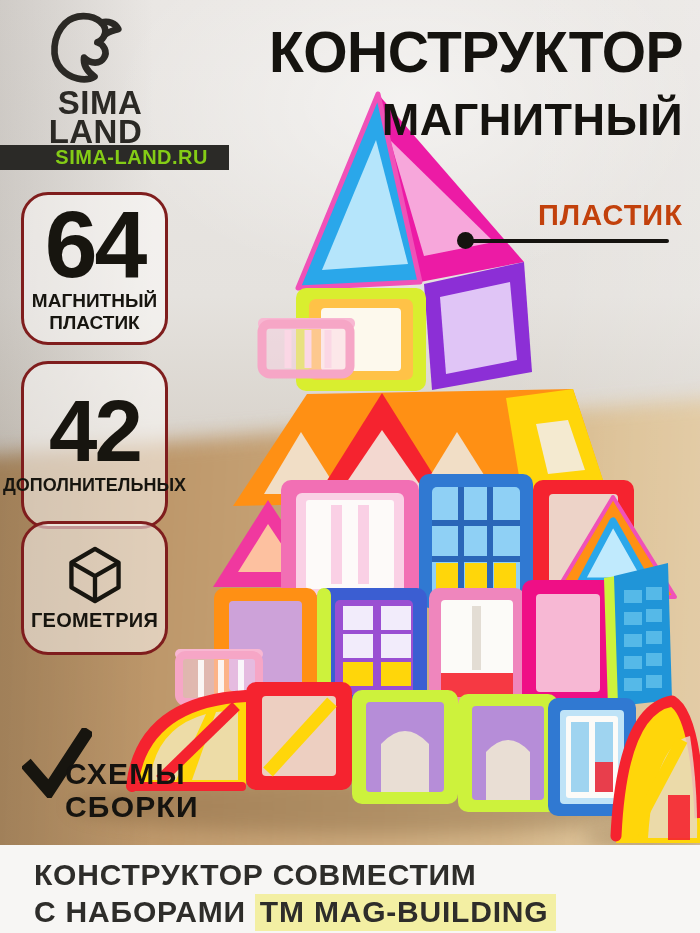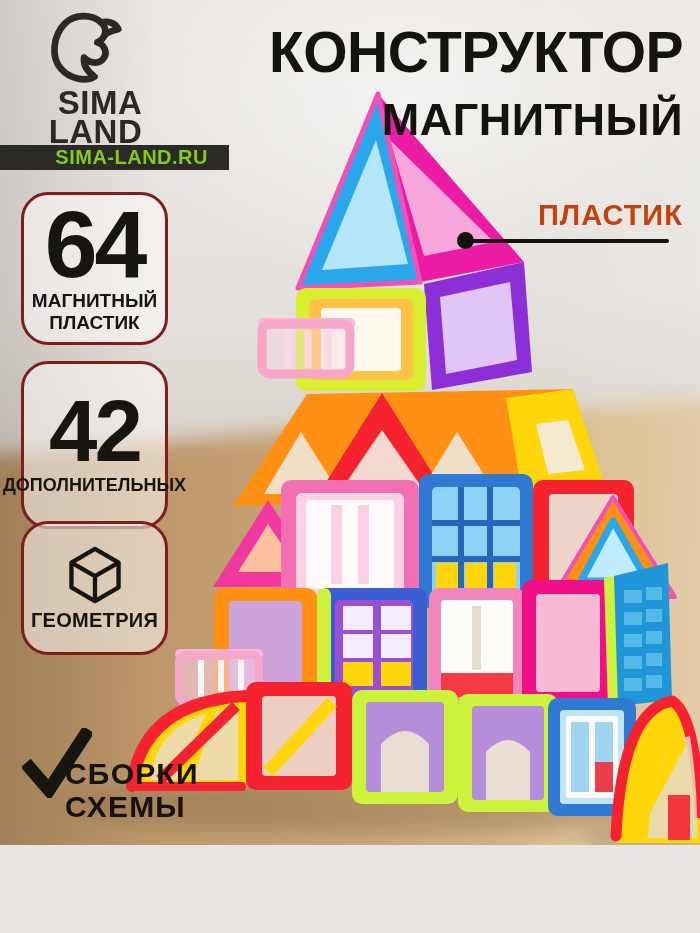--- a/index.html
+++ b/index.html
@@ -274,19 +274,25 @@
       </g>
     </svg>
     <div class="badge-label">ГЕОМЕТРИЯ</div>
   </div>
 
   <div class="feature">
     <svg class="check-svg" width="70" height="70" viewBox="0 0 70 70">
       <path d="M8 40 L27 62 L63 7" fill="none" stroke="#17150f" stroke-width="13" stroke-linecap="square"></path>
     </svg>
     <div class="feature-text">
+      <div>СХЕМЫ</div>
       <div>СБОРКИ</div>
-      <div>СХЕМЫ</div>
-    </div>
-  </div>
-
+    </div>
+  </div>
+
+  <div class="footer">
+    <div class="footer-line">КОНСТРУКТОР СОВМЕСТИМ</div>
+    <div class="footer-line">
+      <span>С НАБОРАМИ</span><span class="hl">ТМ MAG-BUILDING</span>
+    </div>
+  </div>
 
 </div>
 
 </body></html>

